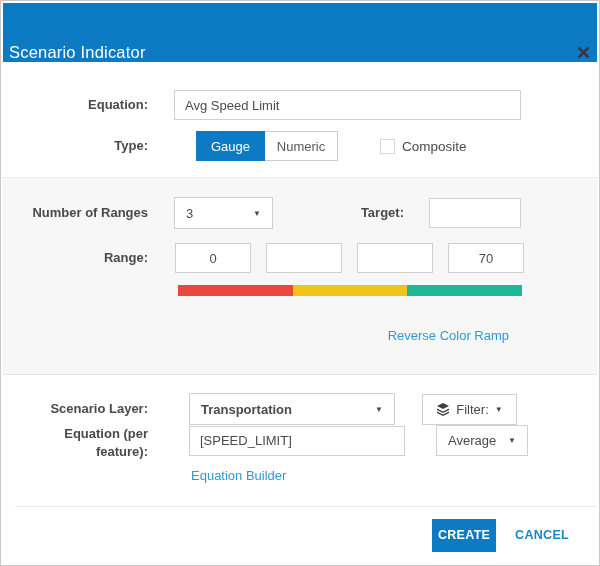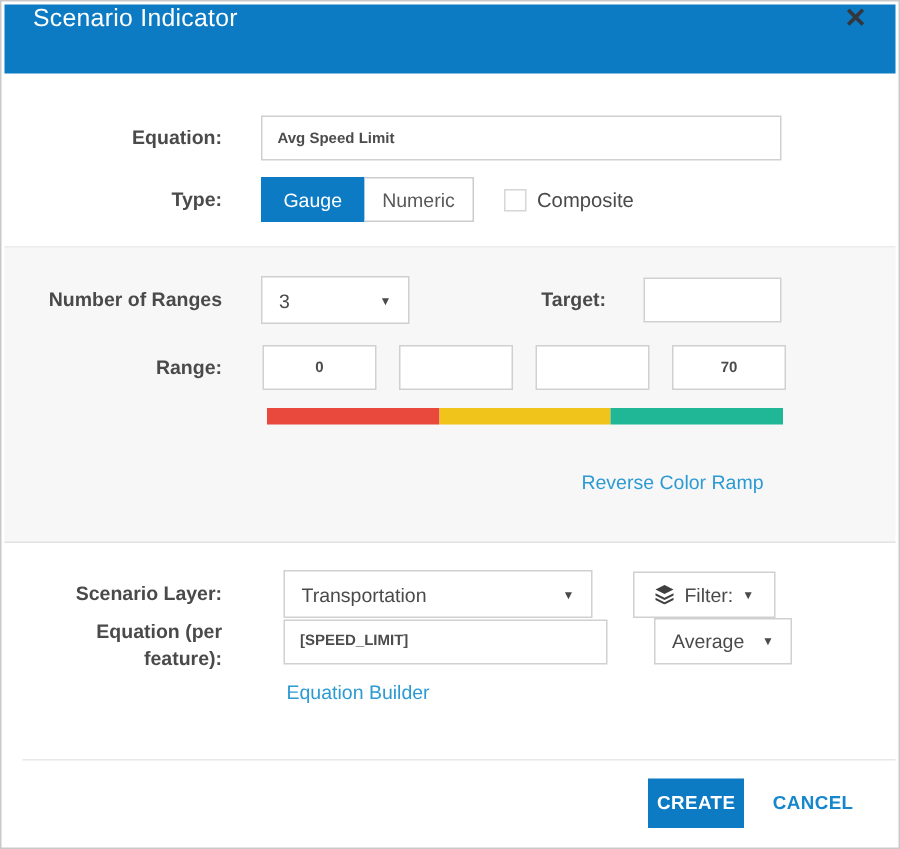--- a/index.html
+++ b/index.html
@@ -10,44 +10,44 @@
     width:600px; height:566px;
     border:1px solid #c9c9c9;
     background:#fff;
     padding:2px;
     position:relative;
     overflow:hidden;
   }
 
   
   .header {
-    background:#0c7bc4; height:46px;
-    display:flex; align-items:flex-start; justify-content:space-between;
-    padding:0 19px;
+    background:#0c7bc4; height:59px;
+    display:flex; align-items:flex-end; justify-content:space-between;
+    padding:0 6px;
   }
   .title { color:#fff; font-size:16.5px; letter-spacing:.2px; font-weight:normal; }
   .close { color:#33363b; font-size:18px; line-height:1; cursor:pointer; font-weight:bold; }
 
   
   .row { display:flex; align-items:center; }
   .lbl {
     width:171px; min-width:171px; text-align:right; padding-right:26px;
     font-size:13px; font-weight:bold; color:#4a4a4a; line-height:1.4;
   }
 
   .input {
     border:1px solid #d0d0d0; height:30px; background:#fff;
-    font-size:10px; color:#4c4c4c; padding:0 10px;
-    font-family:inherit; outline:none;font-weight:bold;
+    font-size:13px; color:#4c4c4c; padding:0 10px;
+    font-family:inherit; outline:none;
   }
 
   
   .section1 { padding:28px 0 0; }
   .caption-input { width:347px; }
-  .type-row { margin-top:11px; }
+  .type-row { margin-top:11px;gap:22px; }
   .seg { display:flex; }
   .seg-btn { height:30px; display:flex; align-items:center; justify-content:center; font-size:13px; cursor:pointer; }
   .seg-gauge { width:69px; background:#0c7bc4; color:#fff; border:1px solid #0c7bc4; }
   .seg-numeric { width:73px; background:#fff; color:#595959; border:1px solid #ccc; border-left:none; }
   .checkbox-wrap { display:flex; align-items:center; margin-left:20px; cursor:pointer;justify-content:space-between; }
   .checkbox { width:15px; height:15px; border:1px solid #d6d6d6; background:#fff; }
   .checkbox-label { font-size:13.5px; color:#4a4a4a; margin-left:7px; }
 
   
   .gray {
@@ -70,21 +70,21 @@
   .range-inputs { display:flex; justify-content:space-between; width:349px; margin-left:1px; }
   .range-input { width:76px; text-align:center; }
   .ramp { margin:12px 0 0 175px; width:344px; height:11px; display:flex; }
   .ramp-seg { flex:1; }
   .reverse-row { margin-top:30px; text-align:right; padding-right:88px; }
   .link { color:#2d9ad3; font-size:13px; cursor:pointer; text-decoration:none; }
 
   
   .section3 { padding-top:18px; }
   .field-indent { display:flex; align-items:center; margin-left:15px; }
-  .layer-select { width:206px; height:32px; }
+  .layer-select { width:206px; height:32px;font-weight:bold; }
   .filter-btn {
     margin-left:27px; width:95px; height:31px;
     border:1px solid #d0d0d0; background:#fff;
     display:flex; align-items:center; justify-content:center; gap:6px;
     font-size:13px; color:#4a4a4a; cursor:pointer;
   }
   .equation-row { align-items:flex-start; }
   .eq-lbl-inner { display:inline-block; width:100px; }
   .eq-input { width:216px; height:30px; }
   .avg-select { width:92px; height:31px; margin-left:31px; }

